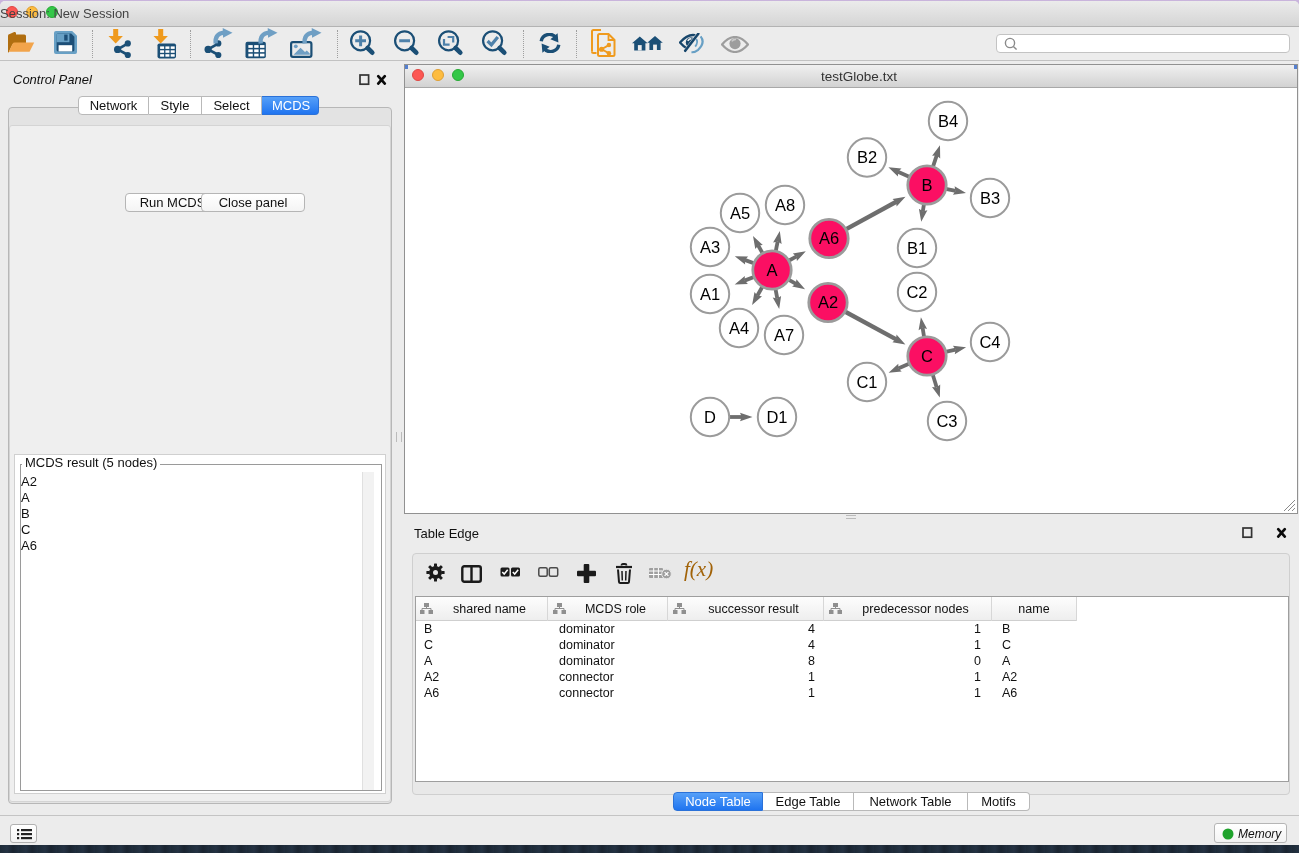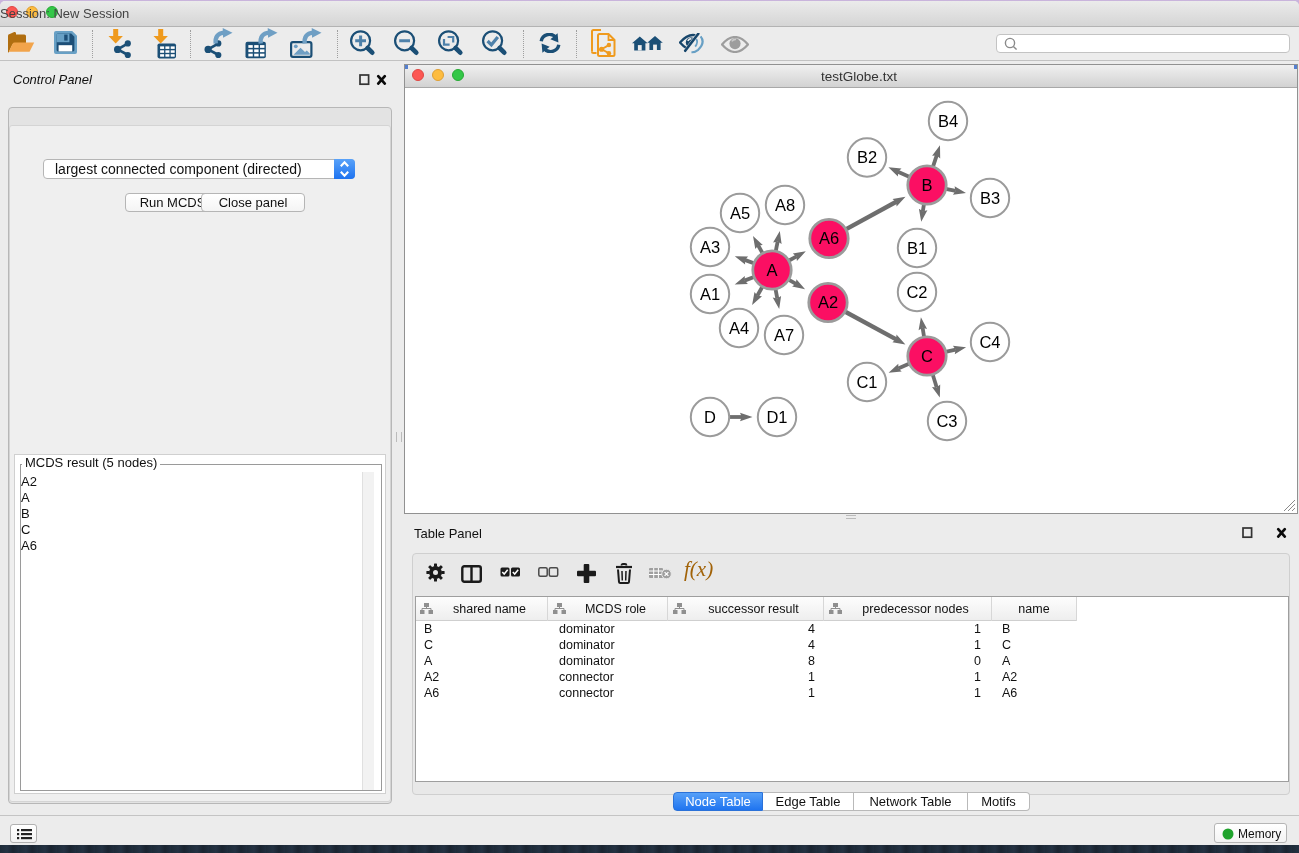--- a/index.html
+++ b/index.html
@@ -52,21 +52,21 @@
 #tp-title { position:absolute; left:414px; top:525px; font-size:13px; color:#111; }
 #tp-container { position:absolute; left:412px; top:552px; width:878px; height:242px; background:#e8e8e8; border:1px solid #cfcfcf; border-radius:4px; }
 #tp-toolbar { position:absolute; left:412px; top:552px; width:878px; height:41px; }
 #tp-table { position:absolute; left:415px; top:595px; width:874px; height:186px; background:#fff; border:1px solid #9e9e9e; }
 #tp-head { position:absolute; left:0; top:0; width:661px; height:24px; background:linear-gradient(#fdfdfd,#eeeeee); border-bottom:1px solid #cfcfcf; }
 .hcell { position:absolute; top:0; height:24px; border-right:1px solid #d7d7d7; }
 .hcell .ht { position:absolute; top:5px; left:0; right:0; text-align:center; font-size:12.5px; color:#111; }
 .trow { position:absolute; font-size:12.5px; color:#111; }
 
 
-#statusbar { position:absolute; left:0; top:814px; width:1299px; height:30px; background:#ececec; border-top:1px solid #c4c4c4; }
+#statusbar { position:absolute; left:0; top:814px; width:1299px; height:30px; background:#ececec; border-top:1px solid #c4c4c4;font-style:italic; }
 #list-btn { position:absolute; left:10px; top:8px; width:27px; height:19px; background:linear-gradient(#fff,#f2f2f2); border:1px solid #b0b0b0; border-radius:3px; }
 #mem-btn { position:absolute; right:12px; top:7px; width:73px; height:20px; background:linear-gradient(#fff,#f3f3f3); border:1px solid #b5b5b5; border-radius:3px; font-size:12px; color:#111; }
 #wallpaper { position:absolute; left:0; top:845px; width:1299px; height:8px; background:repeating-linear-gradient(90deg,#1e2b38 0,#243243 7px,#1a2430 13px,#202e3e 19px); }
 </style>
 </head>
 <body>
 <div id="app">
   <div id="titlebar">
     <div class="tl t1"></div>
       <div class="tl t2"></div>
@@ -236,26 +236,25 @@
       </div>
   </div>
 
   <div id="cp-title">Control Panel</div>
   <svg class="panel-icons" style="left:359px;top:73px" width="30" height="12">
       <rect x="1" y="1" width="8.6" height="9.2" fill="none" stroke="#333" stroke-width="1.7"></rect>
       <path d="M19.2 2.2 L25.8 9.6 M25.8 2.2 L19.2 9.6" stroke="#0a0a0a" stroke-width="2.7" stroke-linecap="round"></path>
     </svg>
   <div id="cp-box"></div>
   <div id="cp-inner"></div>
-  <div id="dropdown">
-    <div class="txt">largest connected component (directed)</div>
-    <div class="step"><svg width="21" height="20">
-          <path d="M6.8 7.2 L10.5 3.2 L14.2 7.2" fill="none" stroke="#fff" stroke-width="2.1"></path>
-          <path d="M6.8 12.8 L10.5 16.8 L14.2 12.8" fill="none" stroke="#fff" stroke-width="2.1"></path>
-        </svg></div>
+  <div class="tabrow" style="left:78px; top:95px;">
+    <div class="tab first" style="width:71px">Network</div>
+    <div class="tab" style="width:53px">Style</div>
+    <div class="tab" style="width:60px">Select</div>
+    <div class="tab last sel" style="width:57px">MCDS</div>
   </div>
   <div class="btn" style="left:93px; top:192px; width:95px;margin-left:32px;">Run MCDS</div>
   <div class="btn" style="left:201px; top:192px; width:104px;">Close panel</div>
   <div id="res-white">
       <div id="res-group"></div>
     </div>
   <div id="res-label">MCDS result (5 nodes)</div>
   <div id="res-list">A2<br>A<br>B<br>C<br>A6</div>
   <div id="res-scroll"></div>
 
@@ -350,21 +349,21 @@
 </svg>
     <svg style="position:absolute; right:1px; bottom:1px;" width="13" height="13">
         <path d="M12 1 L1 12 M12 5 L5 12 M12 9 L9 12" stroke="#8a8a8a" stroke-width="1"></path>
       </svg>
     <div style="position:absolute;left:0;top:0;width:3px;height:4px;background:#5580cf;"></div>
     <div style="position:absolute;right:0;top:0;width:3px;height:4px;background:#5580cf;"></div>
   </div>
   <div style="position:absolute;left:396px;top:431px;width:6px;height:10px;border-left:1px solid #bbb;border-right:1px solid #bbb;"></div>
   <div style="position:absolute;left:846px;top:514px;width:10px;height:4px;border-top:1px solid #bbb;border-bottom:1px solid #bbb;"></div>
 
-  <div id="tp-title">Table Panel</div>
+  <div id="tp-title">Table Edge</div>
   <svg class="panel-icons" style="left:1242px;top:526px" width="50" height="12">
       <rect x="1" y="1" width="8.6" height="9.2" fill="none" stroke="#333" stroke-width="1.7"></rect>
       <path d="M36.2 2.2 L42.8 9.6 M42.8 2.2 L36.2 9.6" stroke="#0a0a0a" stroke-width="2.7" stroke-linecap="round"></path>
     </svg>
   <div id="tp-container"></div>
   <div id="tp-toolbar">
     <svg style="position:absolute;left:14px;top:10px" width="19" height="19" viewBox="0 0 19 19">
         <g fill="#1b1b1b">
           <circle cx="9.5" cy="9.5" r="6.4"></circle>
           <rect x="8" y="0.4" width="3" height="3.4" rx="0.6" transform="rotate(0 9.5 9.5)"></rect>

